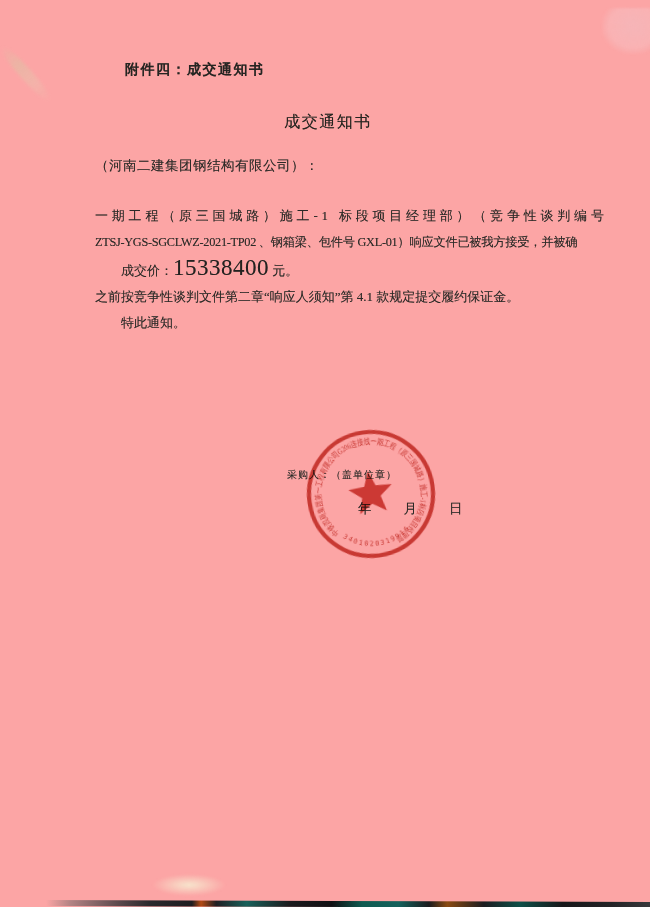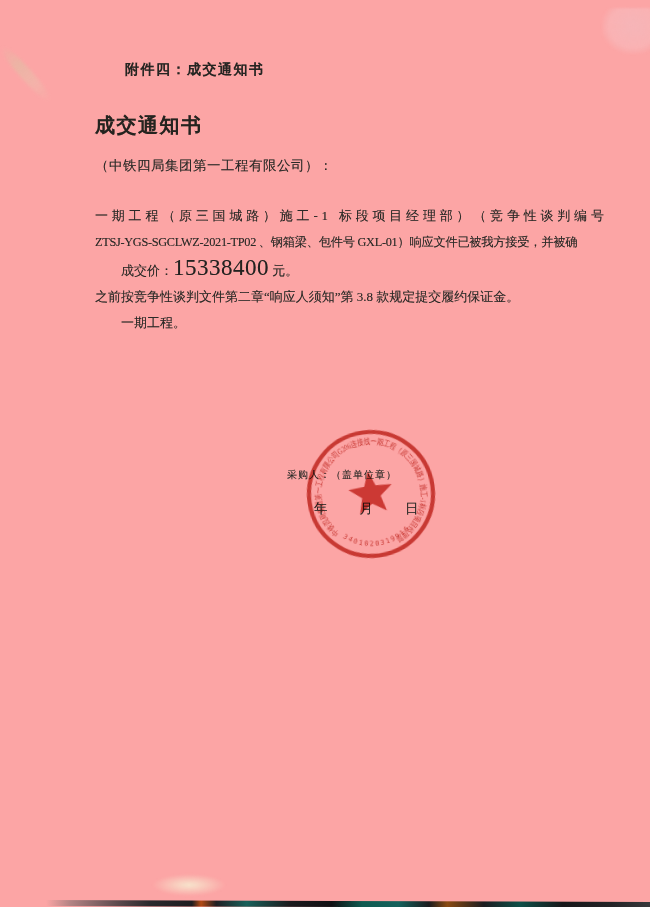--- a/index.html
+++ b/index.html
@@ -57,21 +57,21 @@
       #3a3a3e 100%);
   }
   
   .attach{
     position:absolute;left:125px;top:61px;
     font-size:14px;font-weight:600;letter-spacing:1.5px;color:#262522;
     text-shadow:0 0 .6px rgba(60,55,50,.5);
   }
   .title{
     position:absolute;left:95px;top:112px;width:466px;
-    font-size:20px;font-weight:700;letter-spacing:1.5px;color:#24231f;
+    text-align:center;font-size:16px;font-weight:400;letter-spacing:1.5px;color:#24231f;
     text-shadow:0 0 .6px rgba(60,55,50,.55);
   }
   .recipient{
     position:absolute;left:95px;top:157px;
     font-size:13.5px;letter-spacing:.5px;color:#2b2a27;
     text-shadow:0 0 .5px rgba(60,55,50,.45);
   }
   .bodytext{
     position:absolute;left:95px;top:203px;width:468px;
     font-size:13px;line-height:26px;color:#2b2a27;
@@ -87,20 +87,21 @@
   
   .purchaser{
     position:absolute;left:287px;top:468px;
     font-size:10px;letter-spacing:1px;color:#2b2a27;
     text-shadow:0 0 .5px rgba(60,55,50,.45);
   }
   .dateline{
     position:absolute;left:314px;top:500px;
     font-size:13.5px;color:#2b2a27;
     text-shadow:0 0 .5px rgba(60,55,50,.45);
+    padding-left:44px;
   }
   .dateline .dm{margin-left:32px;}
   
   .seal{
     position:absolute;left:286px;top:409px;width:170px;height:170px;
     mix-blend-mode:multiply;opacity:.93;
     filter:blur(.35px);
     transform:rotate(-8deg);
   }
 </style>
@@ -109,28 +110,28 @@
 
 <div class="page">
 
   <div class="streak-tl"></div>
   <div class="smudge-tr"></div>
   <div class="stain-bottom"></div>
   <div class="scan-edge"></div>
 
   <div class="attach">附件四：成交通知书</div>
   <div class="title">成交通知书</div>
-  <div class="recipient">（中铁四局集团第一工程有限公司）：</div>
+  <div class="recipient">（河南二建集团钢结构有限公司）：</div>
 
   <div class="bodytext">
     <div class="ln sp">一期工程（原三国城路）施工-1 标段项目经理部）（竞争性谈判编号</div>
     <div class="ln t2">ZTSJ-YGS-SGCLWZ-2021-TP02 、钢箱梁、包件号 GXL-01）响应文件已被我方接受，并被确</div>
     <div class="ln ind price-line"><span>成交价：</span><span class="price-num">15338400</span><span> 元。</span></div>
-    <div class="ln">之前按竞争性谈判文件第二章“响应人须知”第 3.8 款规定提交履约保证金。</div>
-    <div class="ln ind">一期工程。</div>
+    <div class="ln">之前按竞争性谈判文件第二章“响应人须知”第 4.1 款规定提交履约保证金。</div>
+    <div class="ln ind">特此通知。</div>
   </div>
 
   <div class="purchaser">采购人：（盖单位章）</div>
   <div class="dateline">
     <span>年</span><span class="dm">月</span><span class="dm">日</span>
   </div>
 
   <svg class="seal" viewBox="0 0 170 170">
     <defs>
       <path id="ringPath" d="M 49.64 120.36 A 50 50 0 1 1 120.36 49.64 A 50 50 0 0 1 49.64 120.36" fill="none"></path>

